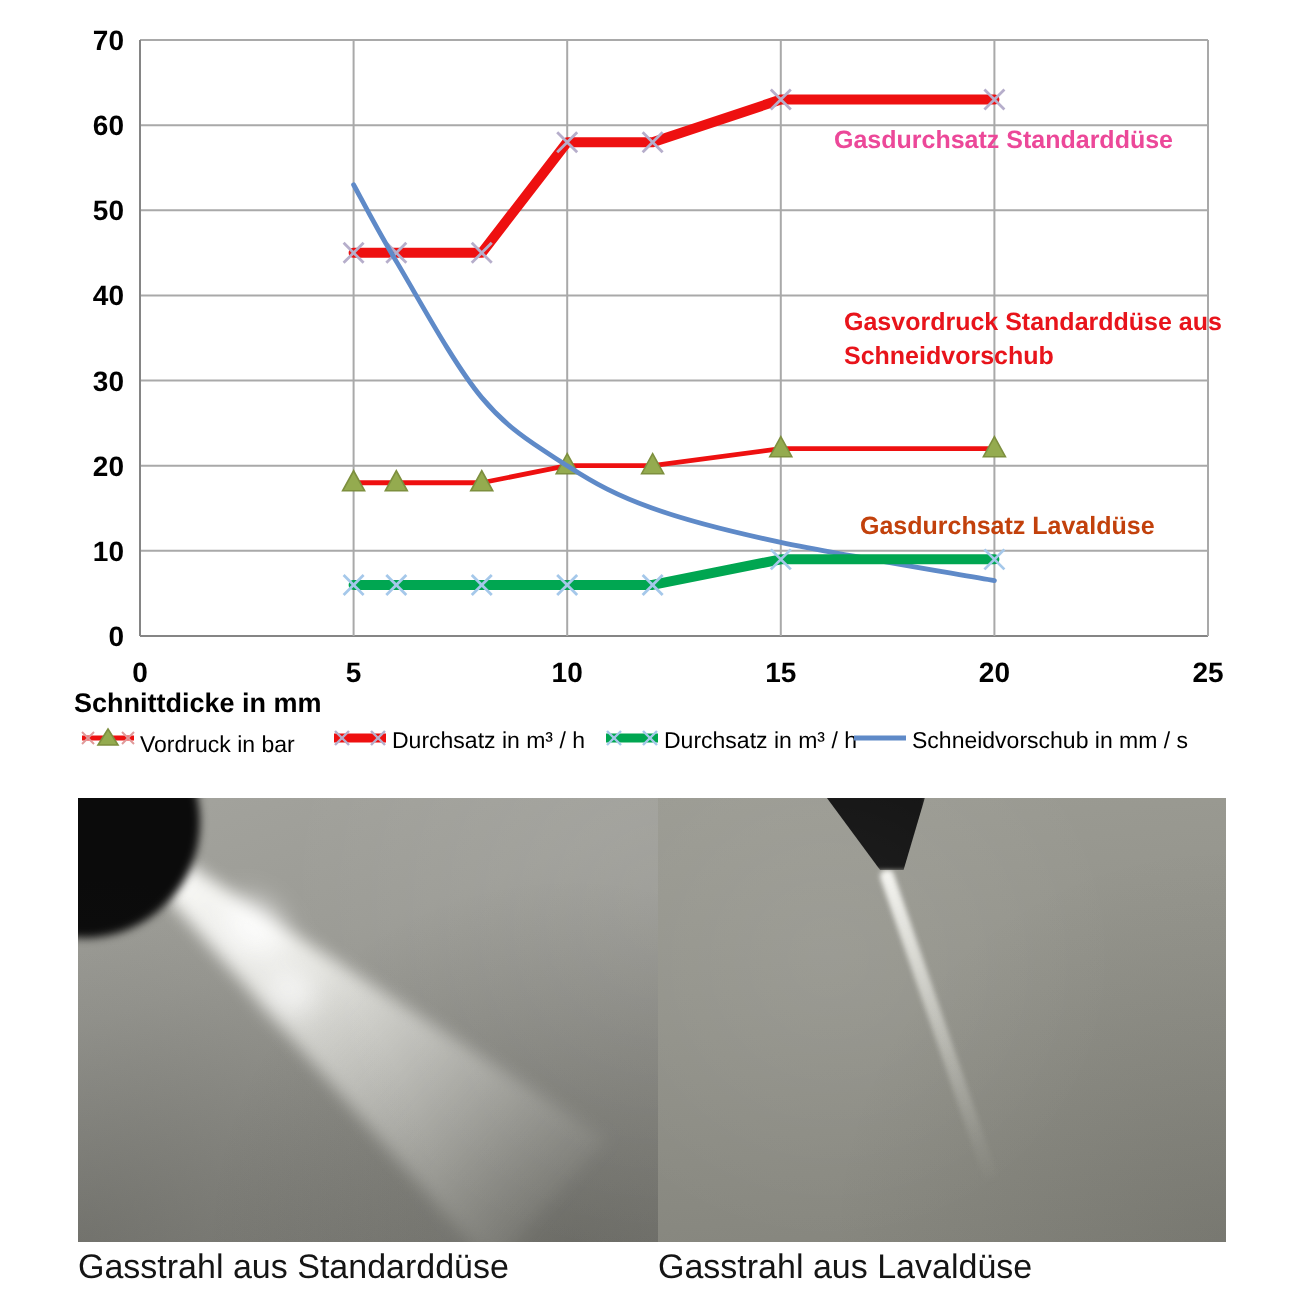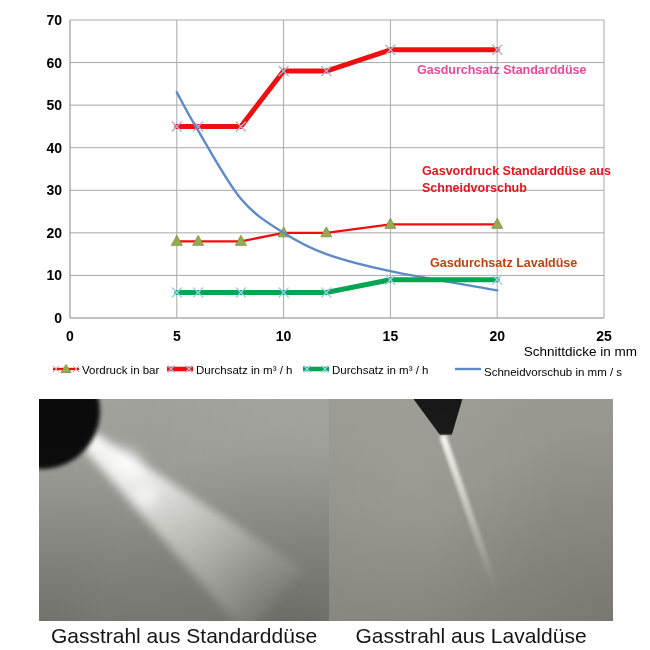--- a/index.html
+++ b/index.html
@@ -6,28 +6,28 @@
   body{width:650px;height:650px;position:relative;overflow:hidden;
        font-family:"Liberation Sans",sans-serif;}
   .abs{position:absolute;}
 
   
   #chart-wrap{left:0;top:0;width:650px;height:399px;}
   #chart-svg{position:absolute;left:0;top:0;}
   .annotation{position:absolute;font-weight:700;font-size:12.5px;line-height:17px;white-space:nowrap;}
   #ann-red-top{left:417px;top:62px;}
   #ann-blue{left:230px;top:155px;}
-  #ann-red-mid{left:422px;top:163px;}
+  #ann-red-mid{left:422px;top:153px;}
   #ann-green{left:430px;top:255px;}
-  #axis-title{left:37px;top:344px;width:600px;text-align:right;
-              font-weight:400;font-size:13.5px;color:#000;}
+  #axis-title{left:37px;top:344px;width:600px;text-align:left;
+              font-weight:700;font-size:13.5px;color:#000;}
   .legend-item{position:absolute;top:362px;display:flex;align-items:center;
                font-size:11.5px;color:#000;white-space:nowrap;}
   .legend-item .txt{margin-left:2px;}
-  #leg-0{left:52px;} #leg-1{left:166px;} #leg-2{left:302px;} #leg-3{left:454px;align-items:flex-end;}
+  #leg-0{left:40px;align-items:flex-end;} #leg-1{left:166px;} #leg-2{left:302px;} #leg-3{left:426px;}
 
   
   .photo{position:absolute;top:399px;height:222px;overflow:hidden;}
   #photo-left{left:39px;width:290px;
     background:linear-gradient(160deg,#a4a49e 0%,#9b9b95 35%,#8f8f89 60%,#7b7b75 100%);}
   #photo-left .shade{position:absolute;left:0;top:0;width:100%;height:100%;
     background:radial-gradient(circle at 100% 20%,rgba(255,255,255,0.10),rgba(0,0,0,0) 55%),
                radial-gradient(circle at 85% 100%,rgba(40,40,36,0.20),rgba(0,0,0,0) 55%),
                radial-gradient(circle at 0% 100%,rgba(40,40,36,0.25),rgba(0,0,0,0) 50%);}
   .nozzle-left{position:absolute;left:-55px;top:-46px;width:116px;height:116px;
@@ -47,21 +47,21 @@
   #photo-right .shade{position:absolute;left:0;top:0;width:100%;height:100%;
     background:radial-gradient(circle at 30% 35%,rgba(255,255,255,0.07),rgba(0,0,0,0) 60%),
                radial-gradient(circle at 100% 100%,rgba(40,40,36,0.14),rgba(0,0,0,0) 55%);}
   .nozzle-right{position:absolute;left:83px;top:-2px;width:51px;height:38px;
     background:#101010;clip-path:polygon(0 0,100% 0,78% 100%,55% 100%);filter:blur(1px);}
   .jet-right{position:absolute;left:114px;top:33px;width:165px;height:7px;border-radius:3px;
     transform:rotate(71deg);transform-origin:0 3px;filter:blur(1.4px);
     background:linear-gradient(90deg,rgba(249,249,245,0.95) 0%,rgba(240,240,234,0.70) 30%,
                rgba(226,226,219,0.42) 60%,rgba(212,212,204,0.14) 85%,rgba(212,212,204,0) 100%);}
 
-  .caption{position:absolute;top:624px;height:26px;font-size:21px;color:#151515;text-align:center;}
+  .caption{position:absolute;top:624px;height:26px;font-size:17px;color:#151515;text-align:left;}
   #cap-left{left:39px;width:290px;}
   #cap-right{left:329px;width:284px;}
 </style>
 </head>
 <body>
 
 <div id="chart-wrap" class="abs">
   <svg id="chart-svg" width="650" height="352">
       <line x1="70" y1="318" x2="604" y2="318" stroke="#858585" stroke-width="1"></line>
       <text x="62" y="323" text-anchor="end" font-size="14" font-weight="700" fill="#000" font-family="&quot;Liberation Sans&quot;, sans-serif">0</text>

